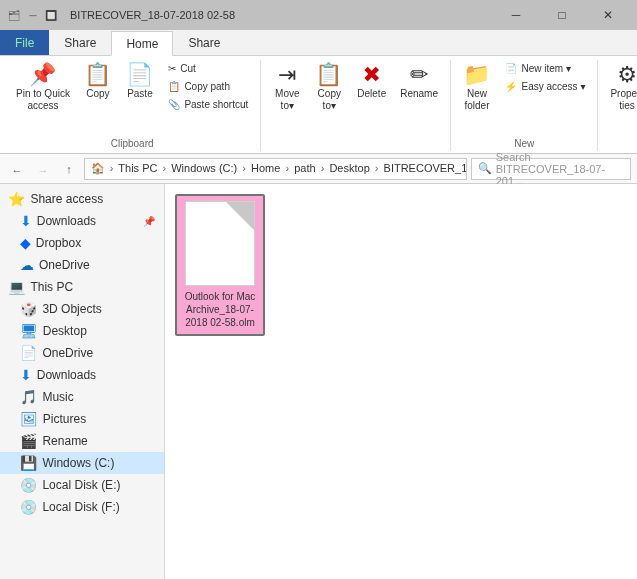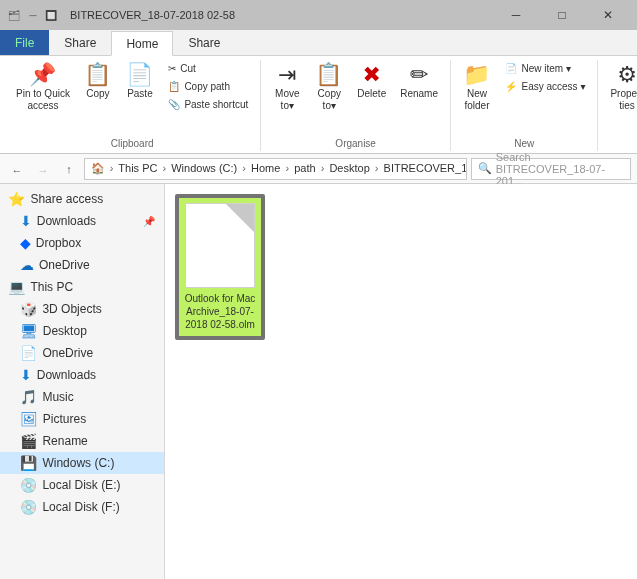--- a/index.html
+++ b/index.html
@@ -205,22 +205,22 @@
       overflow: auto;
     }
     .file-item {
       display: inline-flex;
       flex-direction: column;
       align-items: center;
       width: 90px;
       cursor: pointer;
       padding: 5px;
       border-radius: 2px;
-      border: 4px solid #737373;
-      background: #bef264;
+      border: 2px solid #737373;
+      background: #f9a8d4;
       vertical-align: top;
     }
     .file-icon-area {
       width: 70px; height: 85px;
       background: white;
       border: 1px solid #d0d0d0;
       display: flex; align-items: center; justify-content: center;
       position: relative;
       margin-bottom: 4px;
     }
@@ -325,21 +325,20 @@
       </div>
       <div class="ribbon-btn">
         <span class="ribbon-btn-icon" style="color:#c00;">✖</span>
         <span>Delete</span>
       </div>
       <div class="ribbon-btn">
         <span class="ribbon-btn-icon">✏</span>
         <span>Rename</span>
       </div>
     </div>
-    <div class="ribbon-group-label">Organise</div>
   </div>
 
   <div class="ribbon-group">
     <div class="ribbon-group-items">
       <div class="ribbon-btn">
         <span class="ribbon-btn-icon">📁</span>
         <span>New<br>folder</span>
       </div>
       <div class="ribbon-small-group">
         <div class="ribbon-btn-small">

